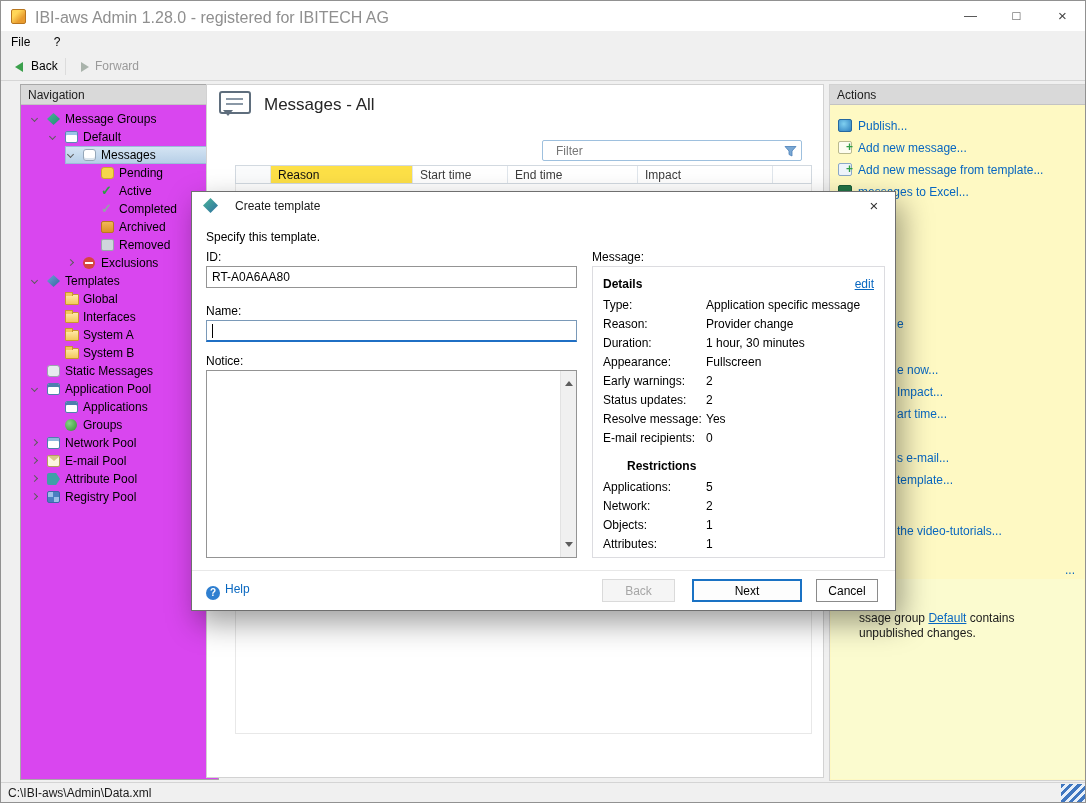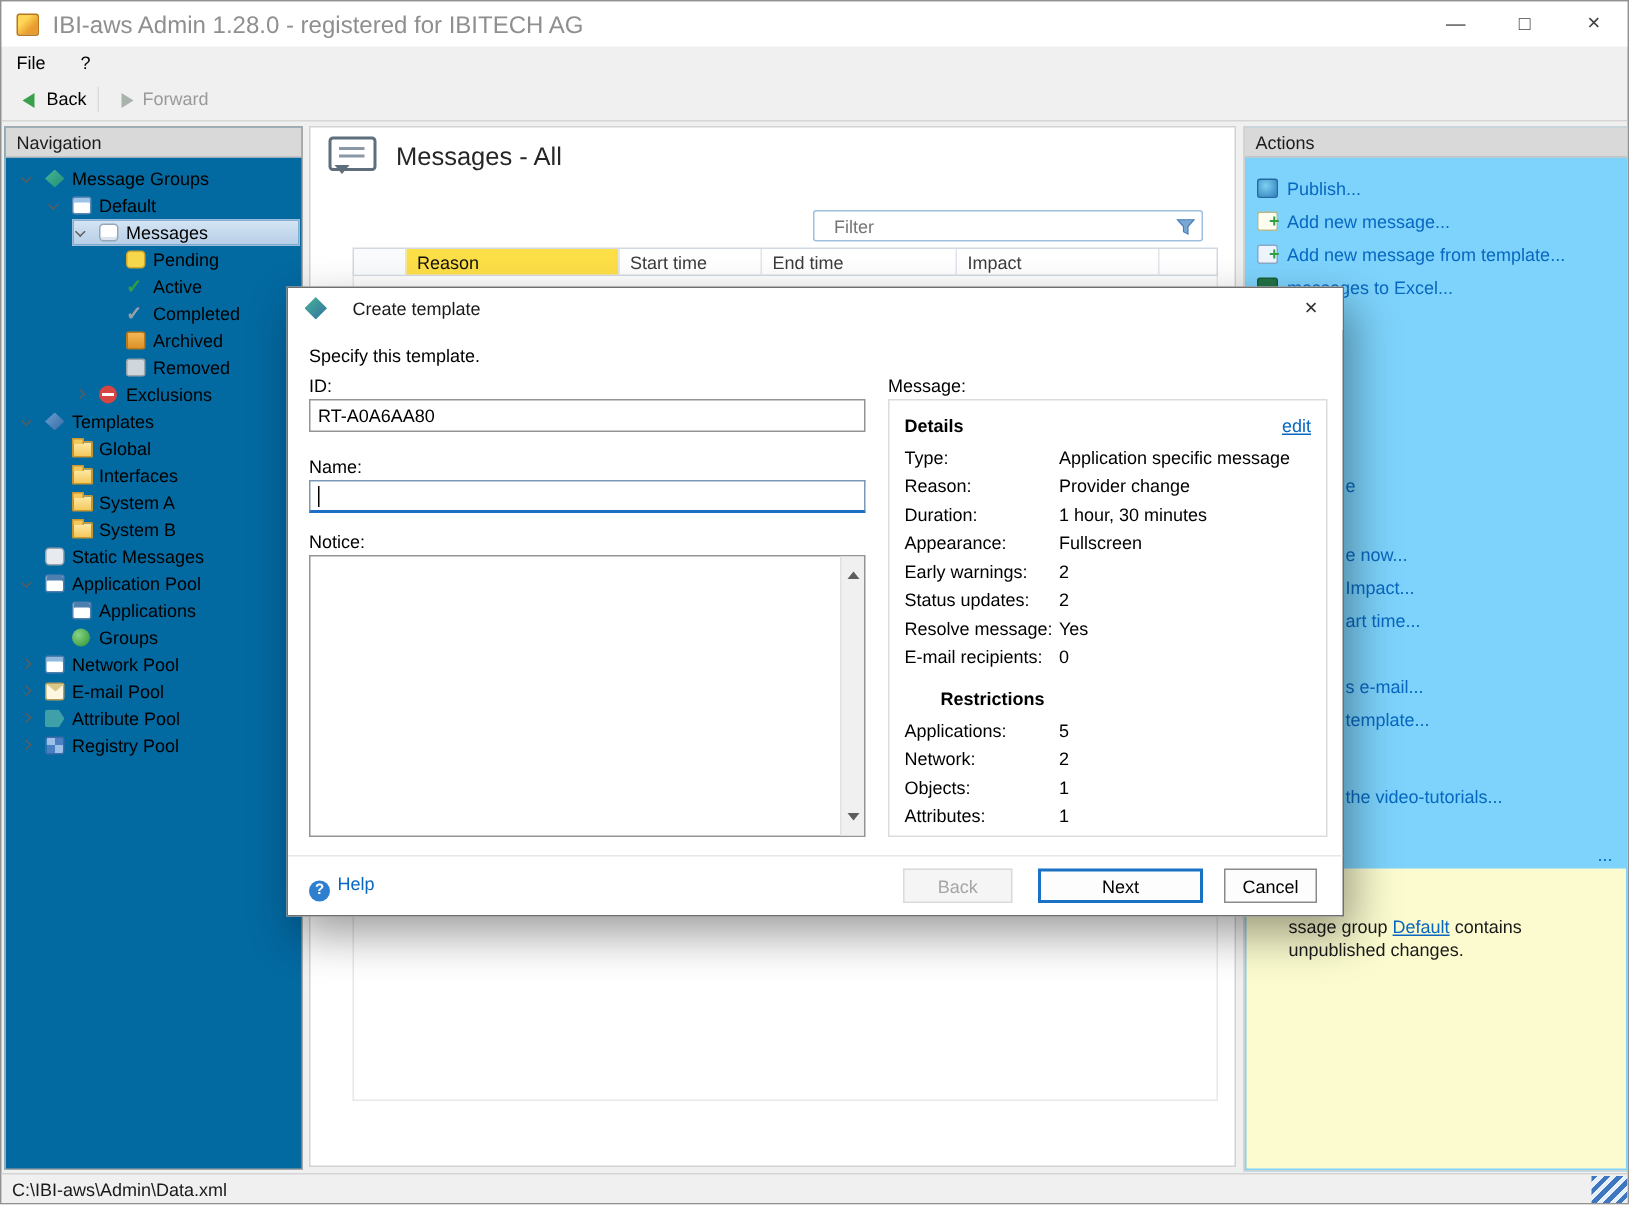--- a/index.html
+++ b/index.html
@@ -22,23 +22,23 @@
   .tool-btn { position:absolute; top:0; height:27px; line-height:27px; padding-left:22px; }
   .tb-back { left:8px; }
   .tb-fwd  { left:72px; color:#9a9a9a; }
   .arrow { position:absolute; top:9px; width:0; height:0; border:5px solid transparent; }
   .arrow-left  { left:6px;  border-right:8px solid #3ba04c; border-left:none; }
   .arrow-right { left:8px;  border-left:8px solid #a9b3ab; border-right:none; }
   .tool-sep { position:absolute; left:64px; top:5px; width:1px; height:17px; background:#dcdcdc; }
 
   
   .panel-hdr { height:20px; background:#d9d9d9; padding:3px 7px; color:#1c1c1c; border-bottom:1px solid #c3c3c3; }
-  .nav { position:absolute; left:2px; top:83px; width:199px; height:696px; background:#0369a1; border:1px solid #a8a8a8; }
+  .nav { position:absolute; left:19px; top:83px; width:199px; height:696px; background:#d946ef; border:1px solid #a8a8a8; }
   .main { position:absolute; left:205px; top:83px; width:618px; height:694px; background:#fff; border:1px solid #d2d2d2; }
-  .actions { position:absolute; left:828px; top:83px; width:257px; height:697px; background:#7dd3fc; border:1px solid #d2d2d2; }
+  .actions { position:absolute; left:828px; top:83px; width:257px; height:697px; background:#fef9c3; border:1px solid #d2d2d2; }
 
   
   .tree { position:absolute; top:25px; left:0; right:0; bottom:0; }
   .trow { position:relative; height:18px; line-height:18px; white-space:nowrap; }
   .trow .chev { position:absolute; width:5px; height:5px; border-right:1.4px solid #5c5c5c; border-bottom:1.4px solid #5c5c5c; top:6px; }
   .chev.down { transform:rotate(45deg); }
   .chev.right { transform:rotate(-45deg); }
   .ti { position:absolute; top:3px; width:13px; height:12px; border-radius:2px; }
   .tlabel { position:absolute; top:0; font-size:12px; }
   .l0 .chev{left:11px}.l0 .ti{left:26px}.l0 .tlabel{left:44px}

